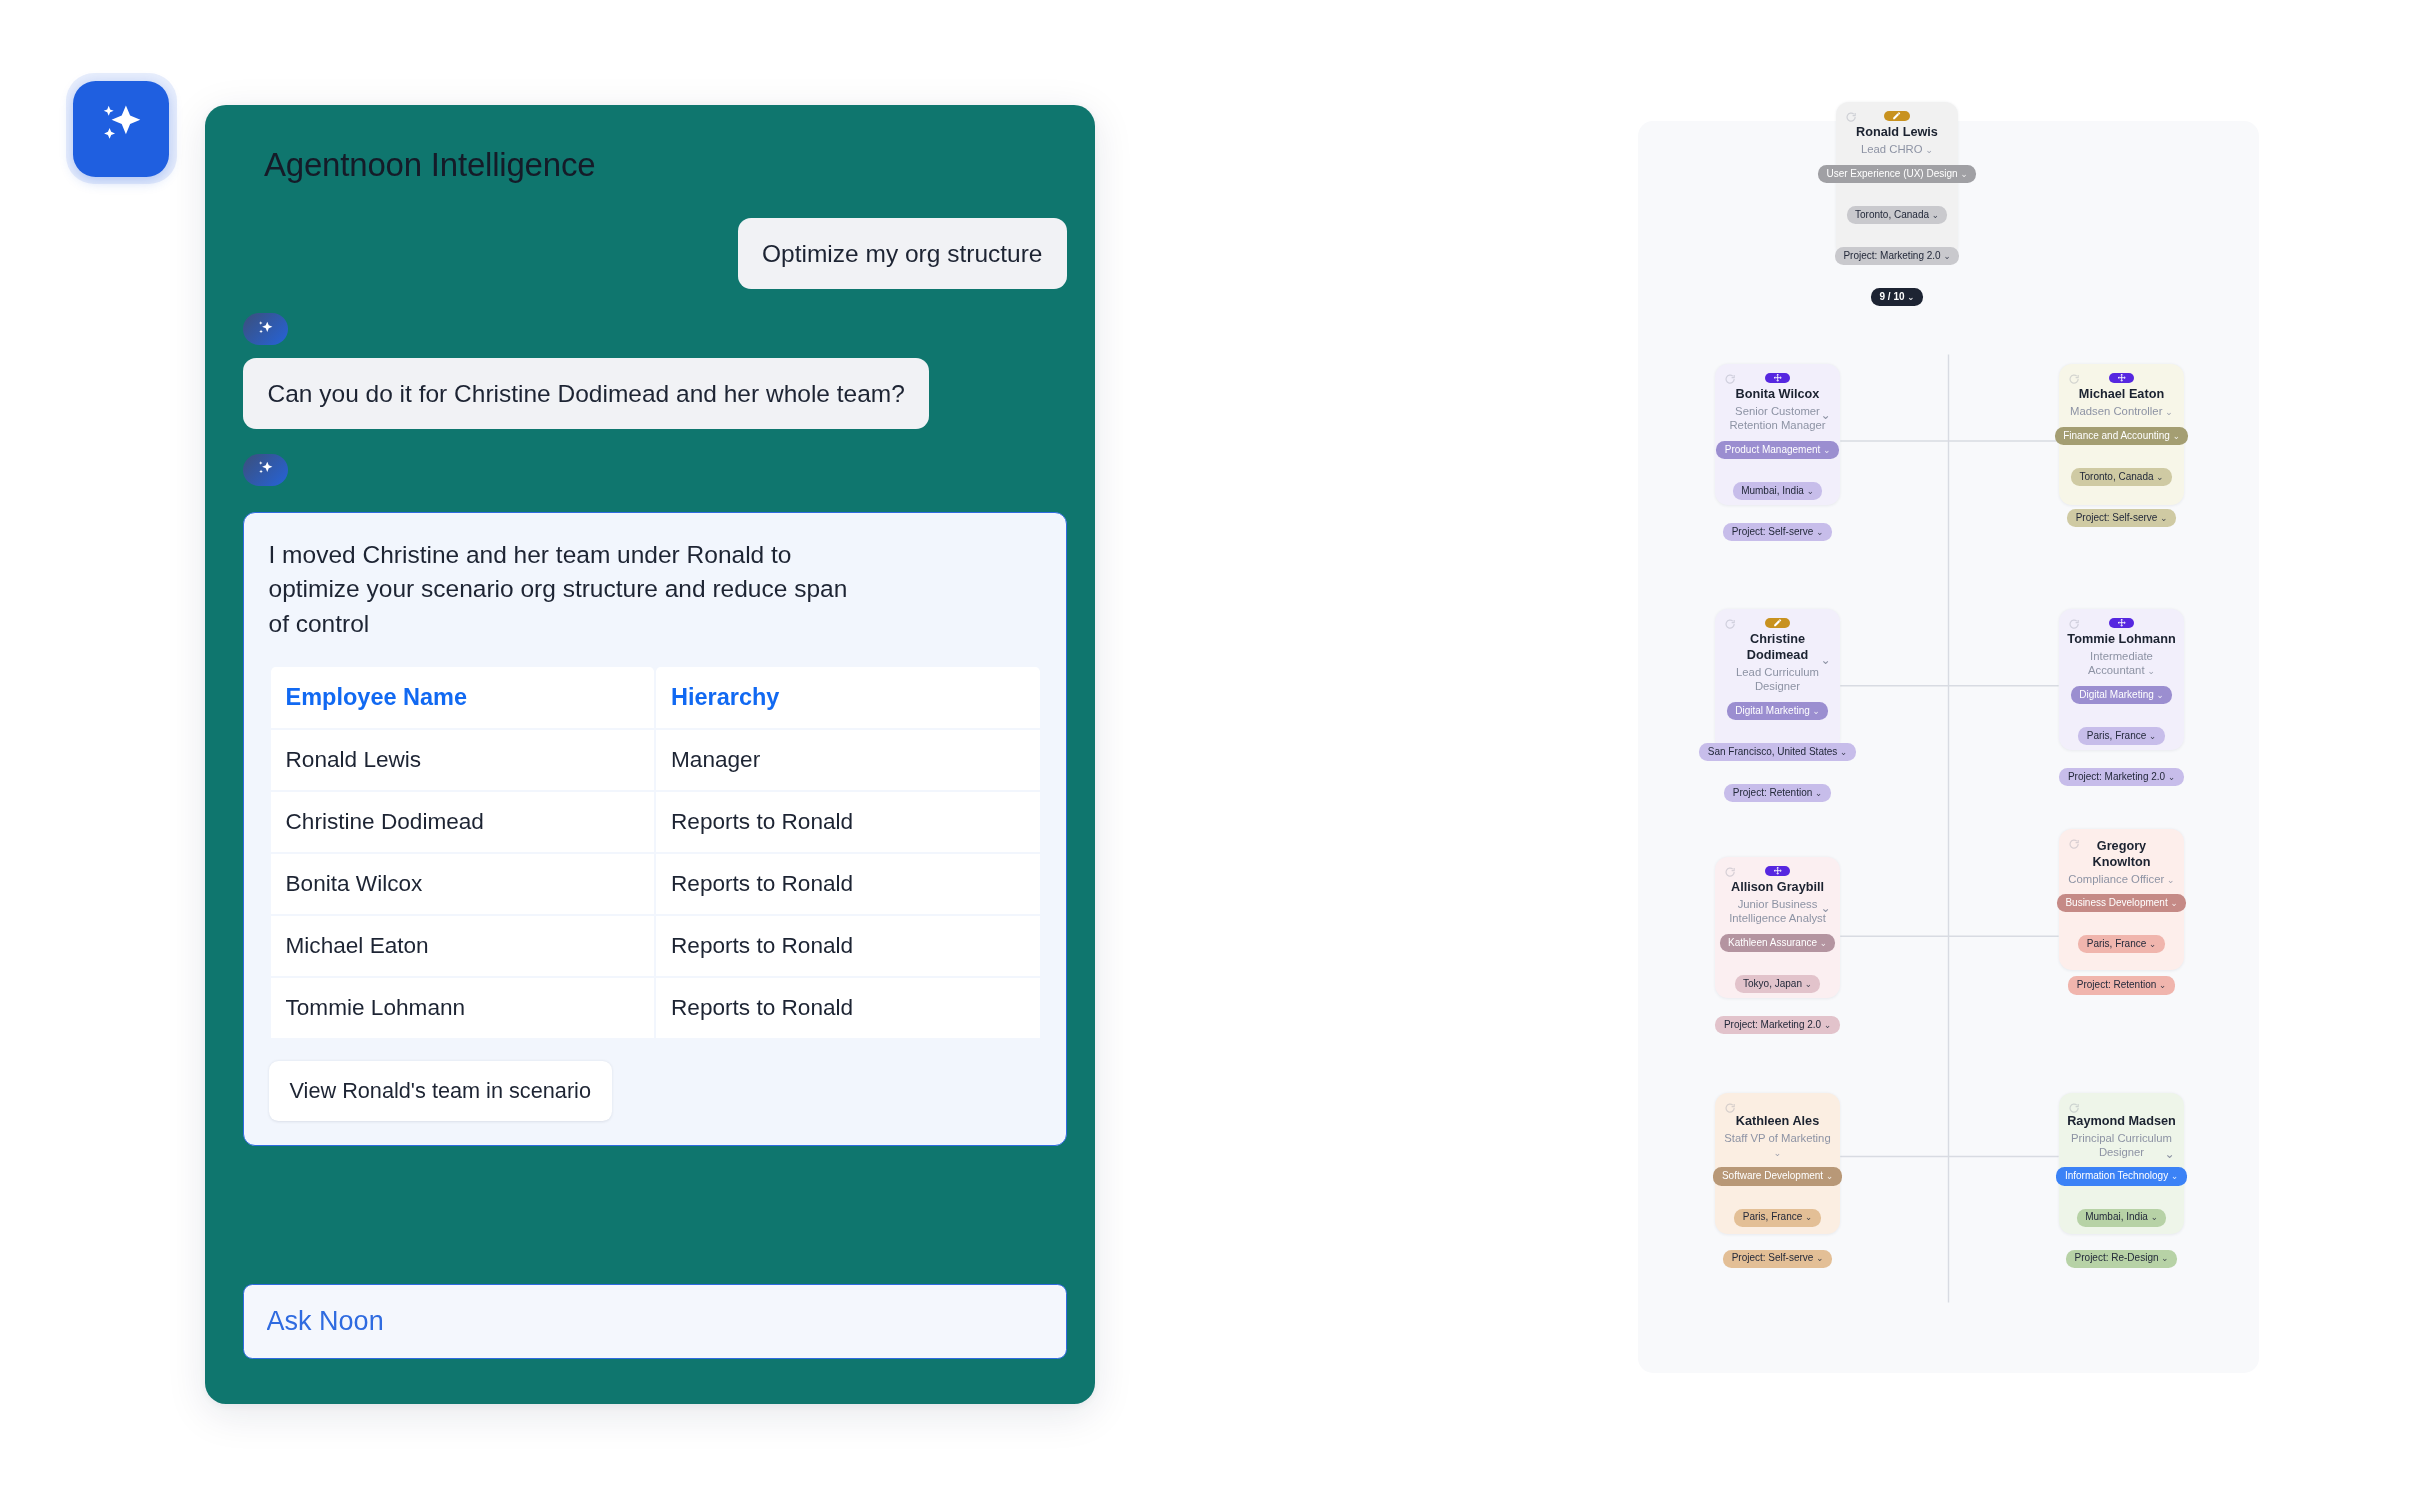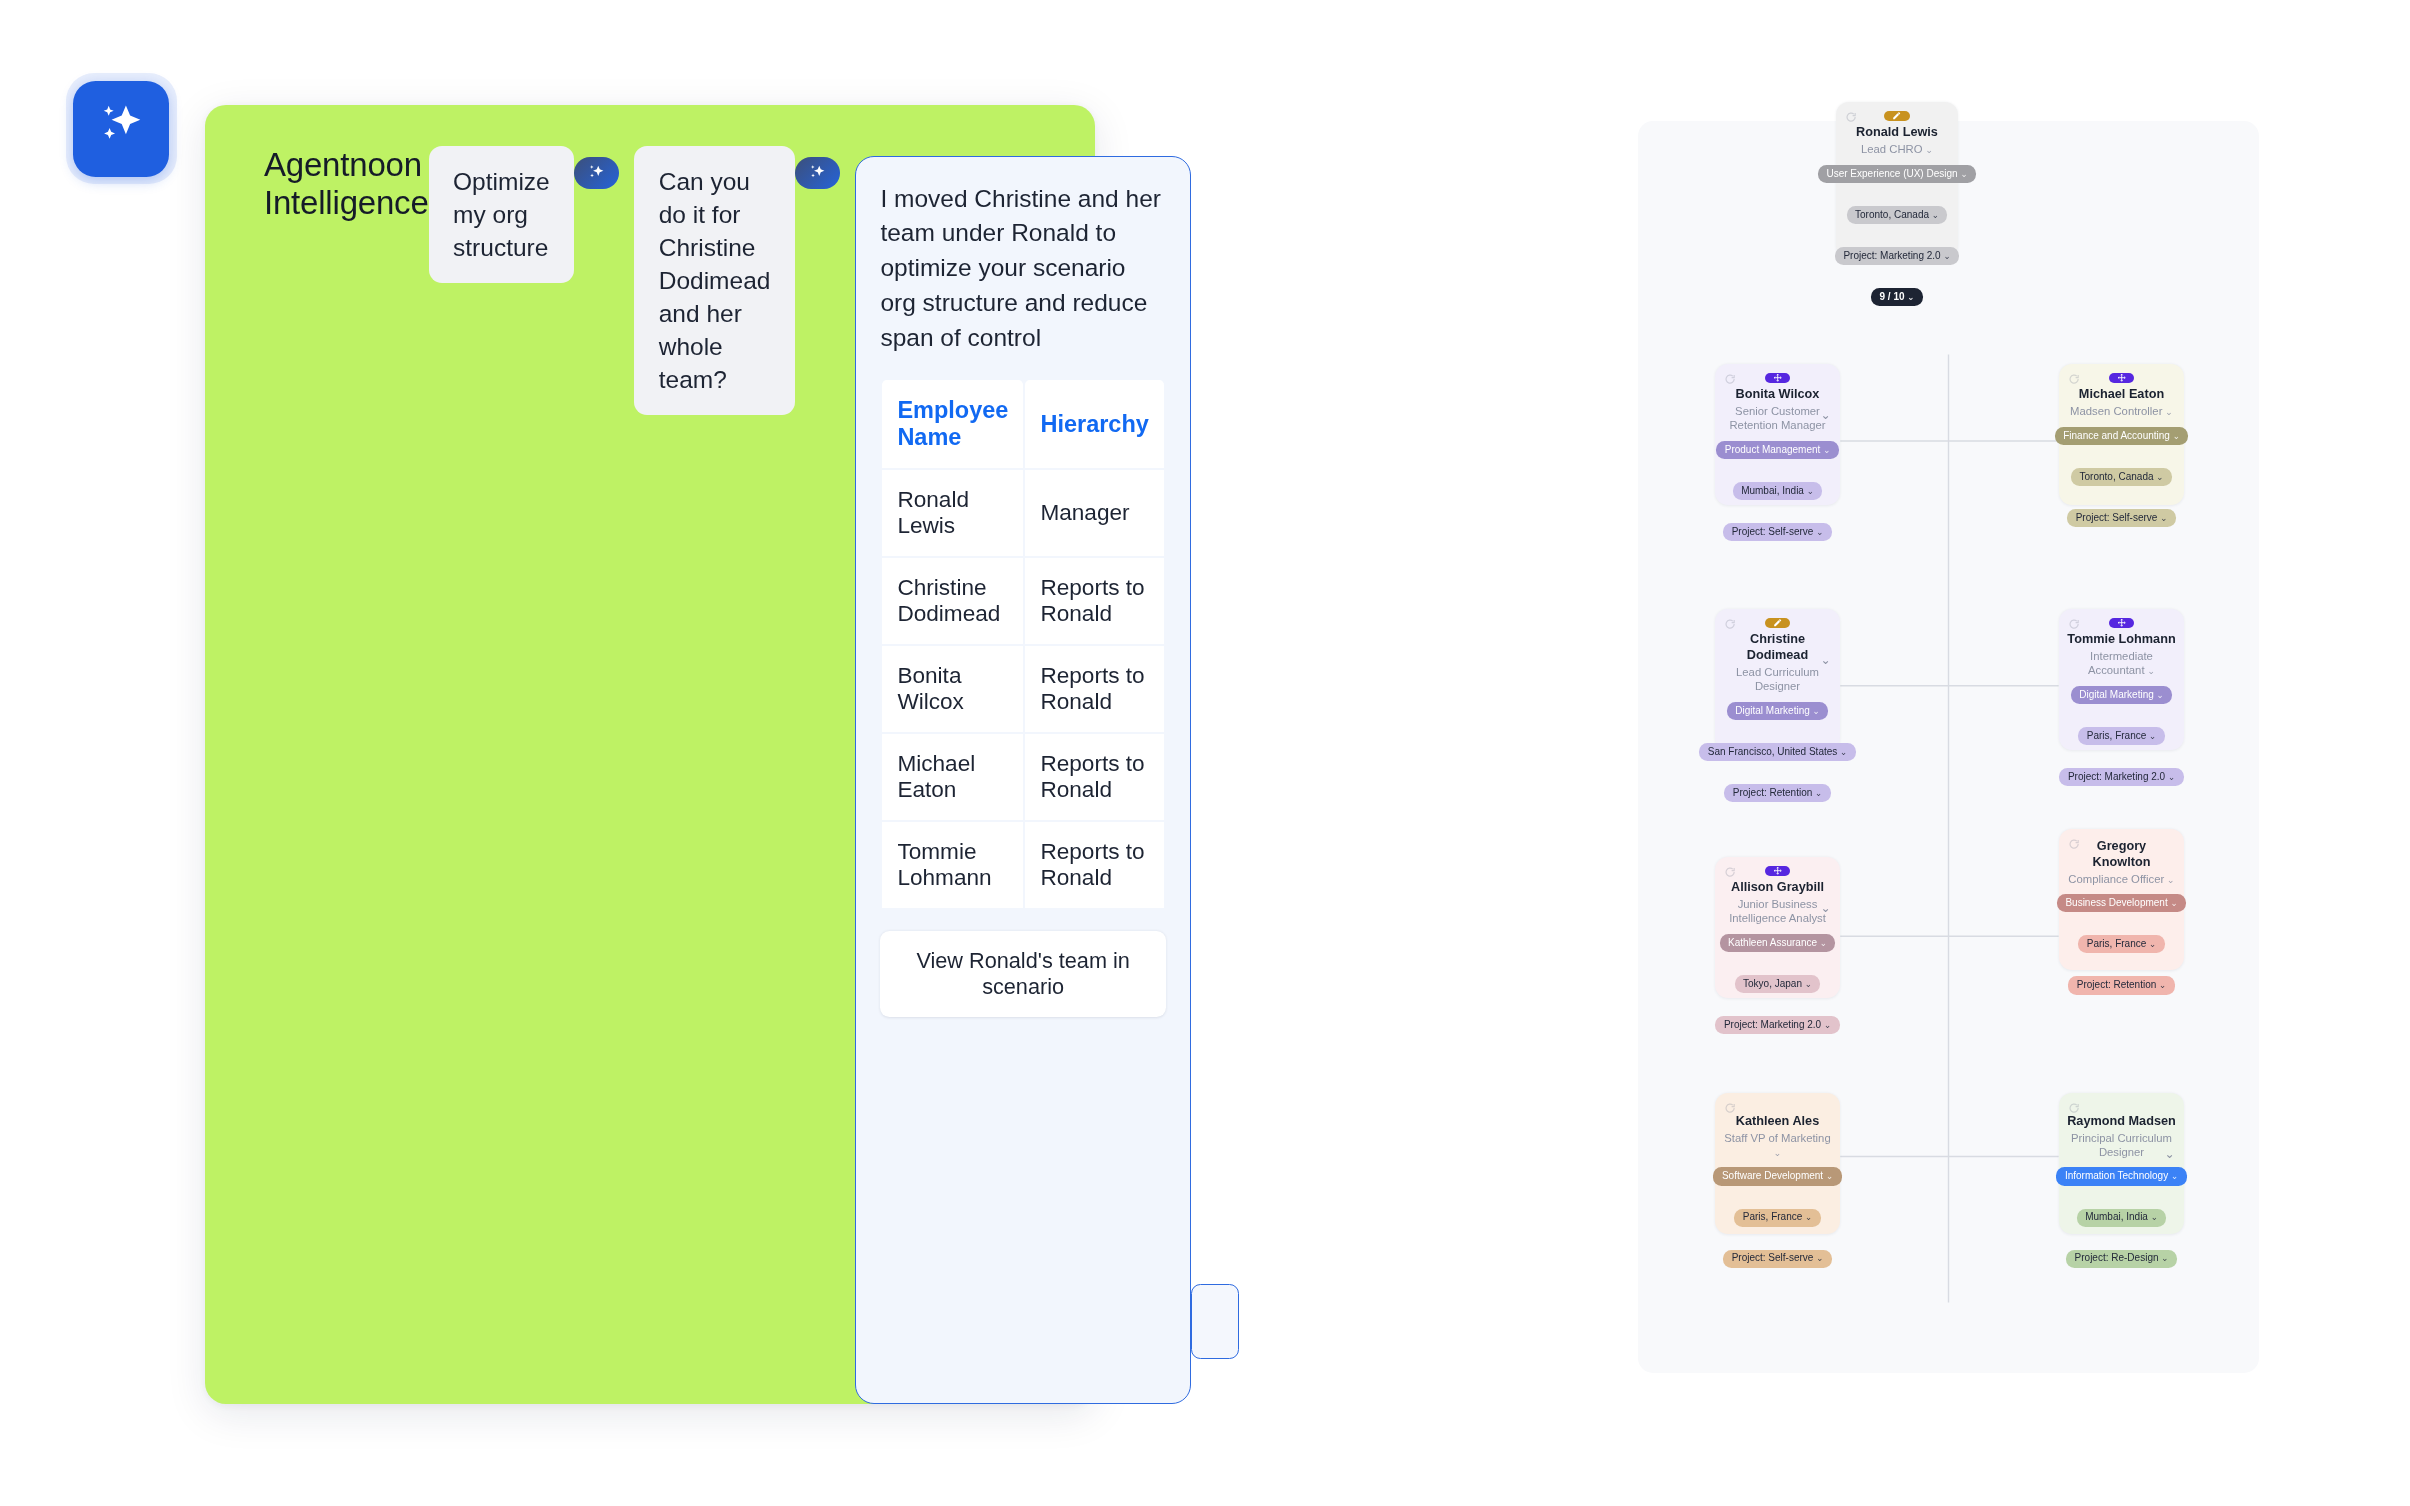--- a/index.html
+++ b/index.html
@@ -24,25 +24,25 @@
     display: flex; align-items: center; justify-content: center;
     box-shadow: 0 3.8px 13px rgba(31,95,224,.28);
     cursor: pointer;
   }
   .launcher svg { width: 53px; height: 53px; }
 
   
   .chat-panel {
     position: absolute; left: 205px; top: 105px;
     width: 890px; height: 1299px;
-    background: #bef264;
+    background: #0f766e;
     border-radius: 21px;
     box-shadow: 0 9.4px 40px rgba(23,34,69,.10), 0 1.9px 7.5px rgba(23,34,69,.05);
     padding: 41px 28px 0 38px;
-    display: flex; 
+    display: flex; flex-direction: column;
   }
   .chat-title {
     font-size: 33px; font-weight: 400; color: #151b28;
     letter-spacing: -0.2px; margin: 0 0 34px 21px;
   }
   .msg-row { display: flex; align-items: flex-start; margin-bottom: 13px; }
   .msg-row.right { justify-content: flex-end; }
   .bubble {
     border-radius: 13px;
     font-size: 24.5px; line-height: 1.35; color: #1d2433;
@@ -54,23 +54,23 @@
     width: 45px; height: 32px; border-radius: 16px; flex: 0 0 auto;
     background: linear-gradient(135deg,#3c4f7a 0%, #2563d9 100%);
     display: flex; align-items: center; justify-content: center;
     margin: 11.3px 15px 0 0;
   }
   .spark-avatar svg { width: 21px; height: 21px; }
   .spark-row { margin-bottom: 9.4px; }
 
   
   .answer-card {
-    margin-top: 10px;
+    margin-top: 17px;
     border: 1.9px solid #2f6be0;
-    border-radius: 19px;
+    border-radius: 12px;
     background: #f2f6fd;
     padding: 24.5px 24.5px 24.5px 24.5px;
   }
   .answer-text {
     font-size: 24.5px; line-height: 1.42; color: #1d2433;
     max-width: 603px; margin-bottom: 22.6px;
   }
   .result-table { width: 100%; border-collapse: separate; border-spacing: 2.8px 2.8px; }
   .result-table td {
     background: #ffffff;

